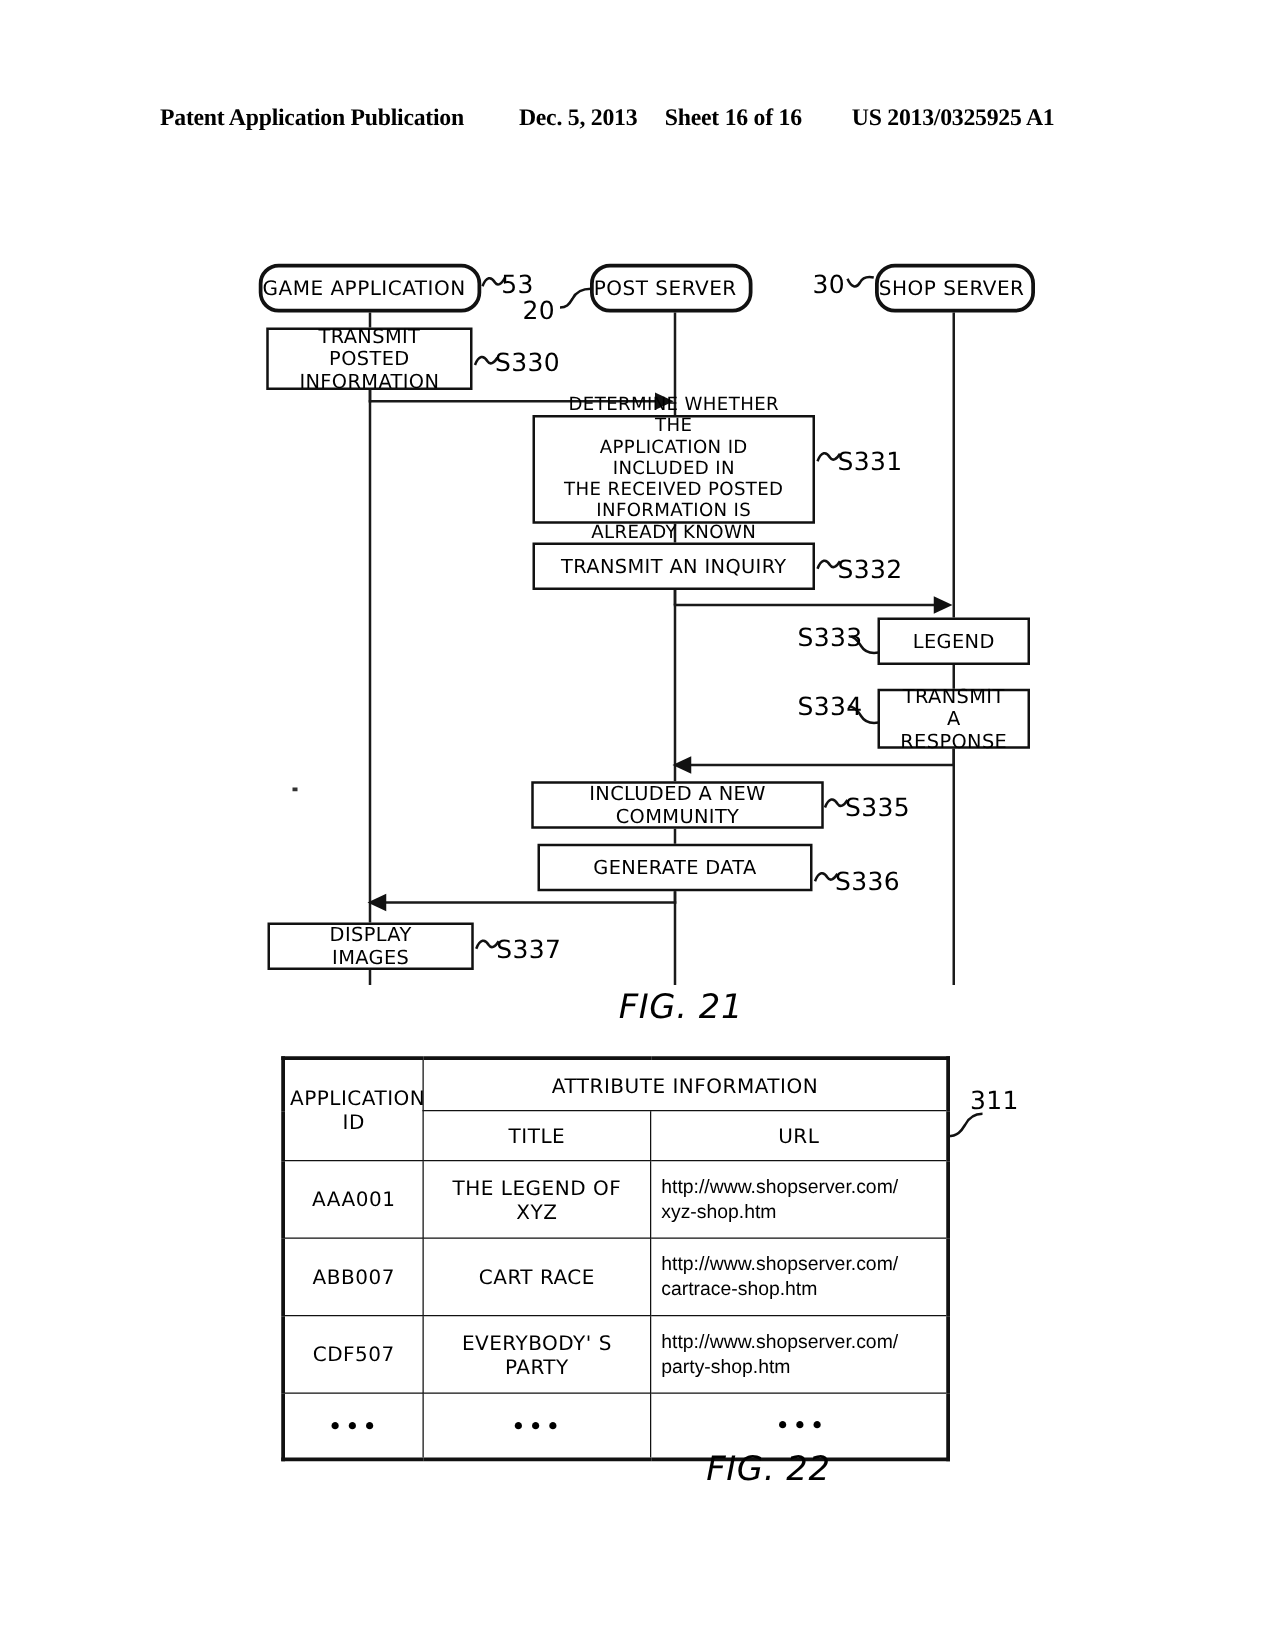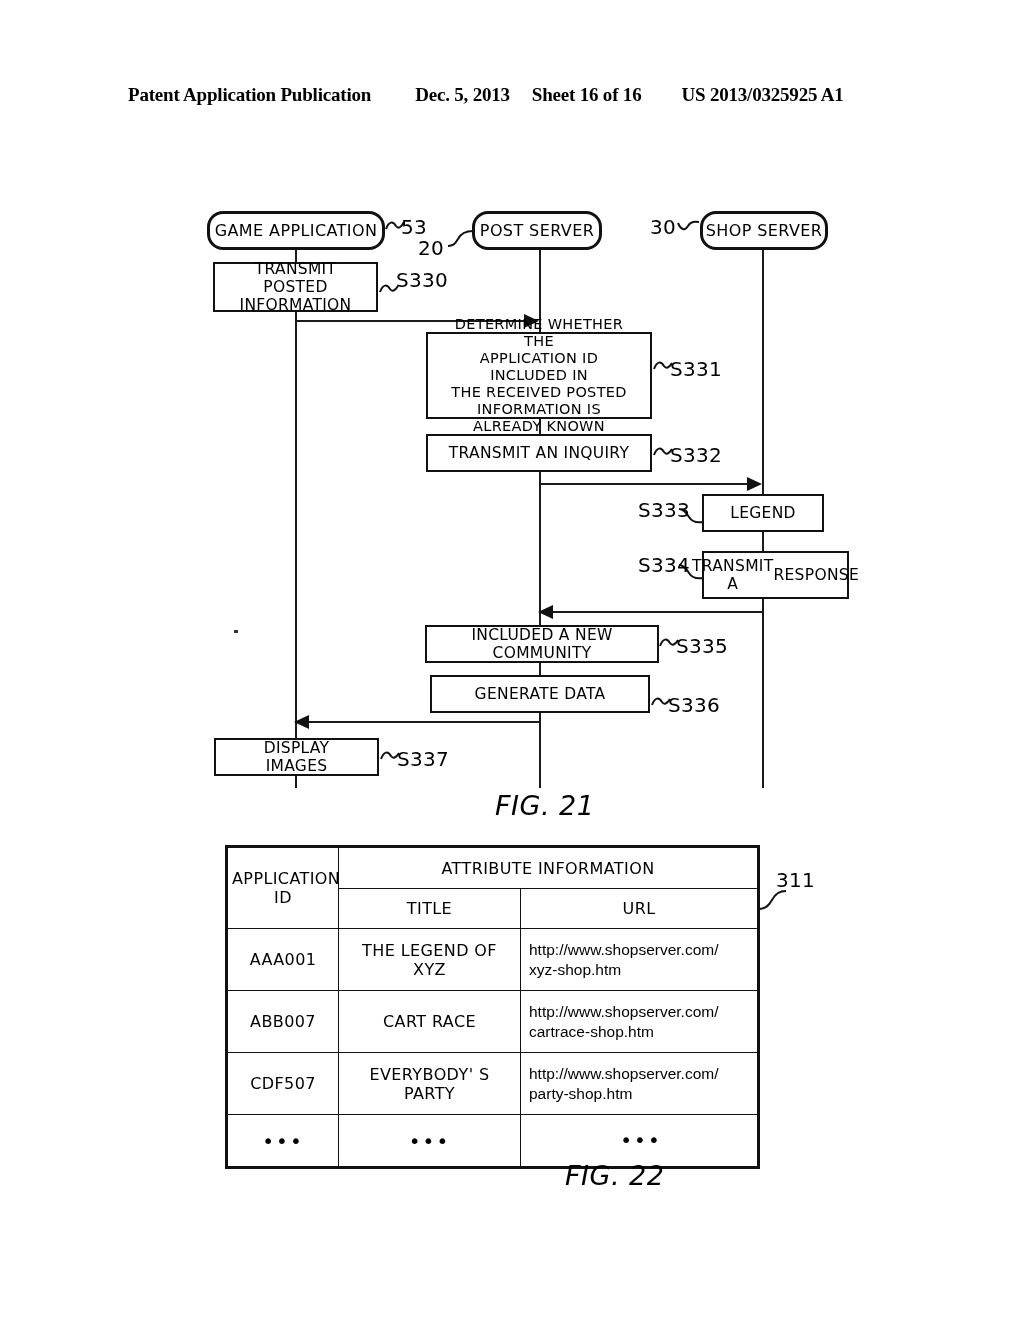--- a/index.html
+++ b/index.html
@@ -49,21 +49,21 @@
     width: 2px;
     background: #1a1a1a;
   }
   .term {
     position: absolute;
     border: 3px solid #111;
     border-radius: 16px;
     background: #fff;
     display: flex;
     align-items: center;
-    justify-content: center;
+    justify-content: flex-start;
     text-align: center;
     font-family: "DejaVu Sans", sans-serif;
     font-size: 16px;
     letter-spacing: 0.4px;
     line-height: 1.1;
     box-sizing: border-box;
   }
   .pbox {
     position: absolute;
     border: 2.5px solid #111;
@@ -203,21 +203,21 @@
   </svg>
   <div class="ref" style="left:650px; top:215px;">30</div>
 
   <div class="pbox" style="left:213px; top:262px; width:165px; height:50px; flex-direction:column;">
     <span>TRANSMIT POSTED</span>
     <span>INFORMATION</span>
   </div>
   <svg class="tilde-svg" style="left:379px; top:281px; width:22px; height:16px;">
     <path d="M1,11 C4,3 8,3 11,8 C13,11 16,10 19,5" stroke="#111" stroke-width="2" fill="none"></path>
   </svg>
-  <div class="ref" style="left:396px; top:268px;">S330</div>
+  <div class="ref" style="left:396px; top:278px;">S330</div>
 
   <div class="vline" style="left:295px; top:312px; height:10px;"></div>
   <div class="hline" style="left:295px; top:320px; width:230px;"></div>
   <div class="arrowhead-r" style="left:524px; top:314px;"></div>
 
   <div class="pbox" style="left:426px; top:332px; width:226px; height:87px; flex-direction:column; font-size:14.5px;">
     <span>DETERMINE WHETHER THE</span>
     <span>APPLICATION ID INCLUDED IN</span>
     <span>THE RECEIVED POSTED</span>
     <span>INFORMATION IS ALREADY KNOWN</span>
@@ -240,21 +240,21 @@
   <div class="arrowhead-r" style="left:747px; top:477px;"></div>
 
   <div class="pbox" style="left:702px; top:494px; width:122px; height:38px;">
     <span>LEGEND</span>
   </div>
   <svg class="tilde-svg" style="left:678px; top:507px; width:26px; height:18px;">
     <path d="M1,2 C5,2 8,5 11,10 C14,15 19,16 25,15" stroke="#111" stroke-width="2" fill="none"></path>
   </svg>
   <div class="ref" style="left:638px; top:498px;">S333</div>
 
-  <div class="pbox" style="left:702px; top:551px; width:147px; height:48px; ">
+  <div class="pbox" style="left:702px; top:551px; width:122px; height:48px; flex-direction:column;">
     <span>TRANSMIT A</span>
     <span>RESPONSE</span>
   </div>
   <svg class="tilde-svg" style="left:678px; top:563px; width:26px; height:18px;">
     <path d="M1,2 C5,2 8,5 11,10 C14,15 19,16 25,15" stroke="#111" stroke-width="2" fill="none"></path>
   </svg>
   <div class="ref" style="left:638px; top:553px;">S334</div>
 
   <div class="vline" style="left:762px; top:599px; height:13px;"></div>
   <div class="hline" style="left:552px; top:611px; width:212px;"></div>

